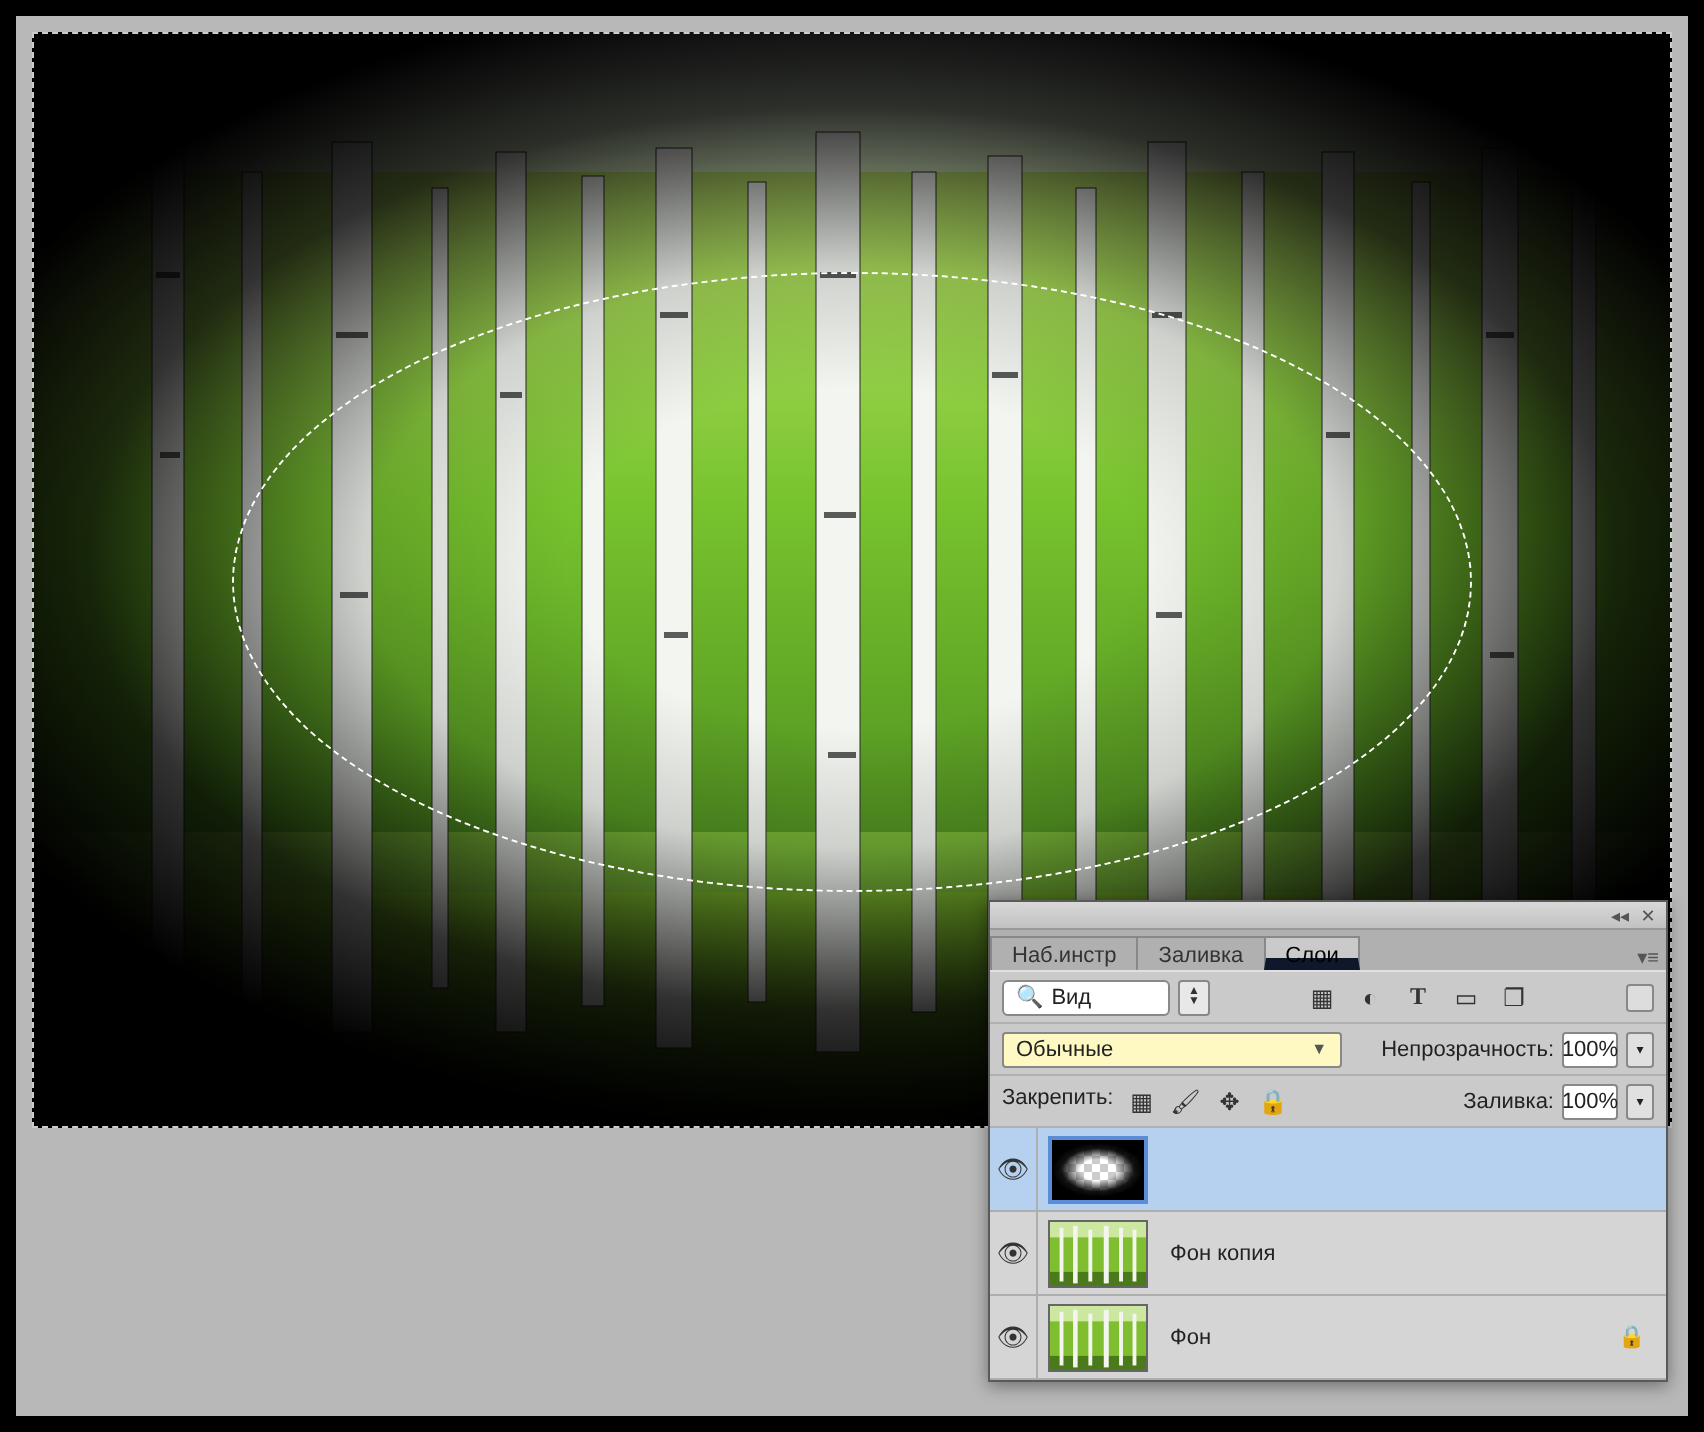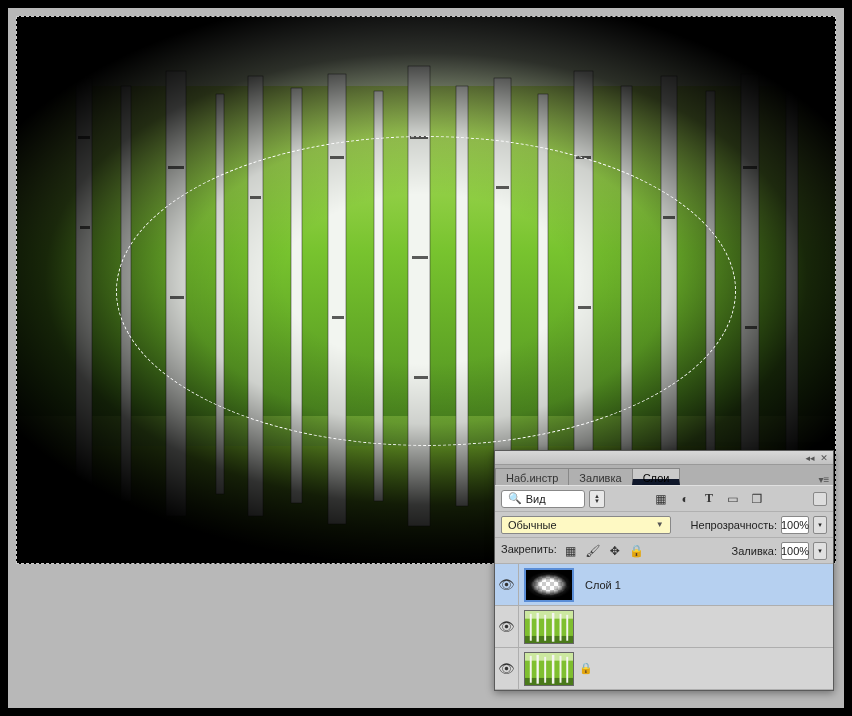--- a/index.html
+++ b/index.html
@@ -197,21 +197,20 @@
         <div class="layer-row selected">
           <div class="eye-col">
               <span class="eye">👁</span>
             </div>
           <div class="thumb-col">
             <div class="thumb selth">
               <div class="thumb-checker"></div>
                 <div class="thumb-vign"></div>
             </div>
           </div>
-          <div class="layer-name">Слой 1</div>
         </div>
 
         <div class="layer-row">
           <div class="eye-col">
               <span class="eye">👁</span>
             </div>
           <div class="thumb-col">
             <div class="thumb">
               <div class="thumb-forest">
                 <svg viewBox="0 0 50 34" preserveAspectRatio="none">
@@ -223,20 +222,21 @@
                       <rect x="12" y="2" width="2.4" height="30"></rect>
                       <rect x="20" y="4" width="2" height="27"></rect>
                       <rect x="28" y="2" width="2.6" height="30"></rect>
                       <rect x="36" y="3" width="2" height="28"></rect>
                       <rect x="43" y="4" width="2" height="27"></rect>
                     </g>
                 </svg>
               </div>
             </div>
           </div>
+          <div class="layer-name">Фон копия</div>
         </div>
 
         <div class="layer-row">
           <div class="eye-col">
               <span class="eye">👁</span>
             </div>
           <div class="thumb-col">
             <div class="thumb">
               <div class="thumb-forest">
                 <svg viewBox="0 0 50 34" preserveAspectRatio="none">
@@ -248,19 +248,20 @@
                       <rect x="12" y="2" width="2.4" height="30"></rect>
                       <rect x="20" y="4" width="2" height="27"></rect>
                       <rect x="28" y="2" width="2.6" height="30"></rect>
                       <rect x="36" y="3" width="2" height="28"></rect>
                       <rect x="43" y="4" width="2" height="27"></rect>
                     </g>
                 </svg>
               </div>
             </div>
           </div>
+          <div class="layer-name">Фон</div>
           <span class="lock-badge">🔒</span>
         </div>
 
       </div>
     </div>
   </div>
 </div>
 
 </body></html>

